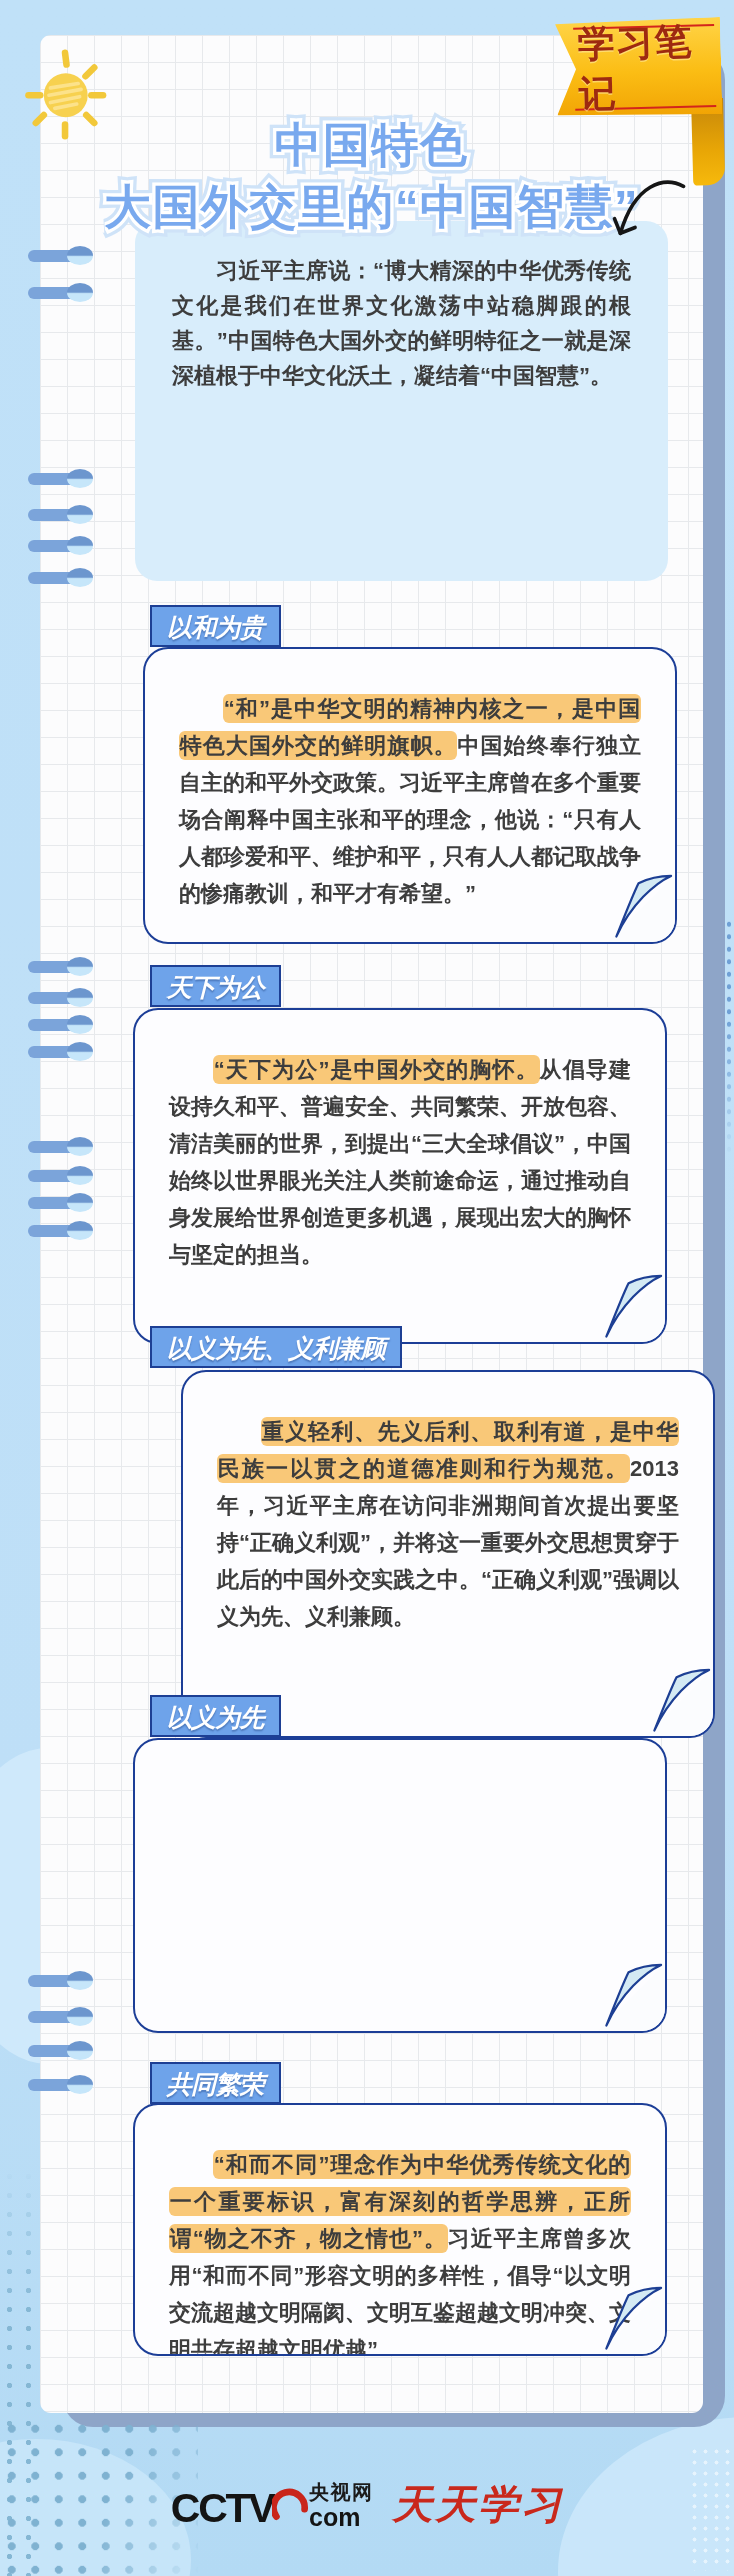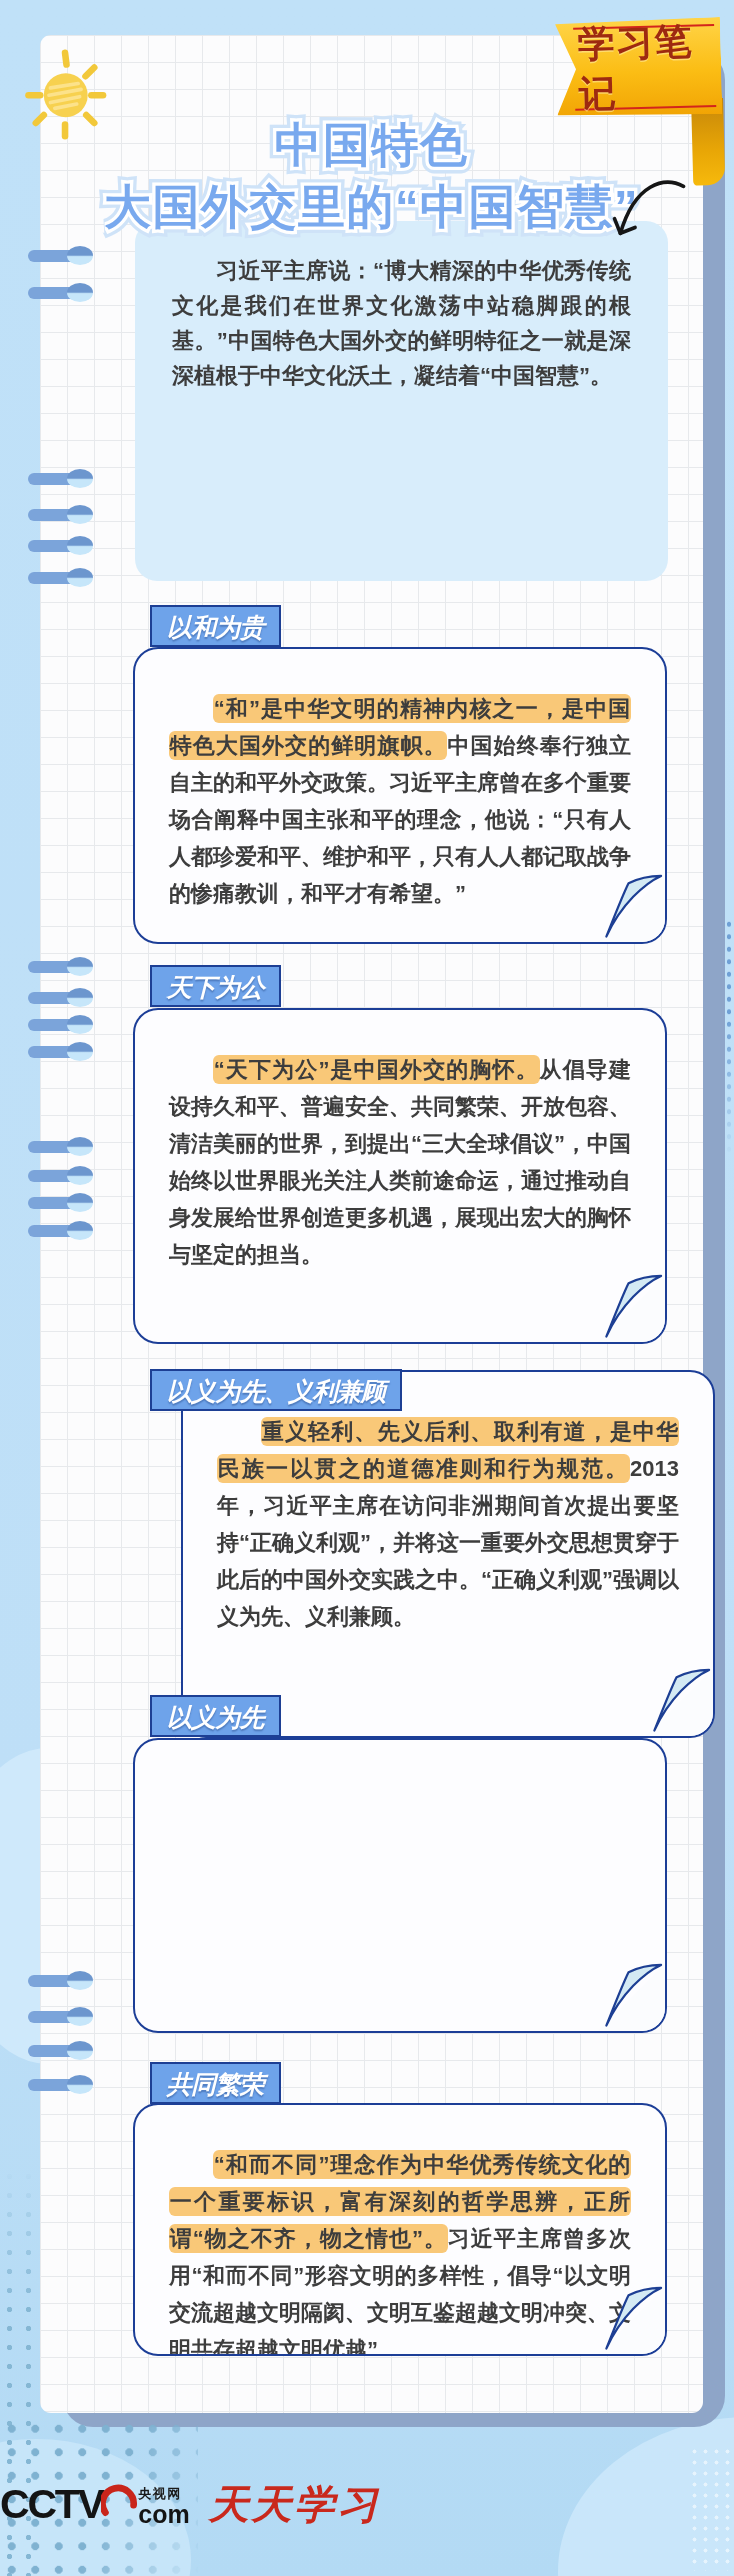--- a/index.html
+++ b/index.html
@@ -65,32 +65,32 @@
   
   .tag{position:absolute;left:110px;height:42px;line-height:40px;padding:0 14.7px;background:#6ea3ea;
       border:2.2px solid #1d3f94;box-sizing:border-box;color:#fff;font-size:25px;font-weight:800;font-style:italic;
       letter-spacing:-0.7px;z-index:5;text-shadow:0 1.5px 1.5px rgba(20,50,110,.35);}
   .card{position:absolute;left:93px;width:534px;background:#fdfdff;border:2.2px solid #1c3e97;border-radius:25px;
       box-sizing:border-box;padding:41px 34px 0;z-index:4;overflow:hidden;}
   .card p{margin:0;text-indent:2em;font-size:22px;line-height:37px;color:#3d3d3d;font-weight:600;text-align:justify;}
   .card mark{background:#f9c878;color:inherit;border-radius:5.9px;padding:2.2px 0.7px;
       -webkit-box-decoration-break:clone;box-decoration-break:clone;}
   .fold{position:absolute;right:-2.2px;bottom:-2.2px;width:71px;height:71px;}
-  #tag-1{top:570px;text-align:center;} #card-1{top:612px;height:297px;}
+  #tag-1{top:570px;text-align:center;} #card-1{top:612px;height:297px;margin-left:10px;}
   #tag-2{top:930px;} #card-2{top:973px;height:336px;}
-  #tag-3{top:1334px;} #card-3{top:1335px;height:368px;margin-left:48px;}
+  #tag-3{top:1291px;} #card-3{top:1335px;height:368px;margin-left:48px;}
   #tag-4{top:1660px;} #card-4{top:1703px;height:295px;}
   #tag-5{top:2027px;} #card-5{top:2068px;height:253px;}
   
-  #footer{position:absolute;left:0;right:0;top:2477px;display:flex;align-items:center;justify-content:flex-start;gap:19px;z-index:4;}
+  #footer{position:absolute;left:0;right:0;top:2477px;display:flex;align-items:center;justify-content:center;gap:19px;z-index:4;}
   #cctv{display:flex;align-items:flex-end;gap:2.9px;}
   #cctv .word{position:relative;font-size:41px;font-weight:800;color:#141414;letter-spacing:-2.2px;line-height:43px;}
   #cctv .swoosh{position:relative;left:-4.4px;top:-2.9px;}
   #cctv .col{display:flex;flex-direction:column;align-items:flex-start;margin-left:-10.3px;}
-  #cctv .site{font-size:13px;color:#1a1a1a;letter-spacing:1.5px;font-weight:600;}
+  #cctv .site{font-size:20px;color:#1a1a1a;letter-spacing:1.5px;font-weight:600;}
   #cctv .com{font-size:25px;color:#141414;font-weight:700;line-height:23.5px;}
   #brand{font-family:"Liberation Serif","DejaVu Serif",serif;font-style:italic;font-weight:700;
       font-size:40px;color:#c9281c;letter-spacing:2.9px;}
 </style>
 </head>
 <body>
 
 <div id="page">
 
   <div class="blob b1"></div>

